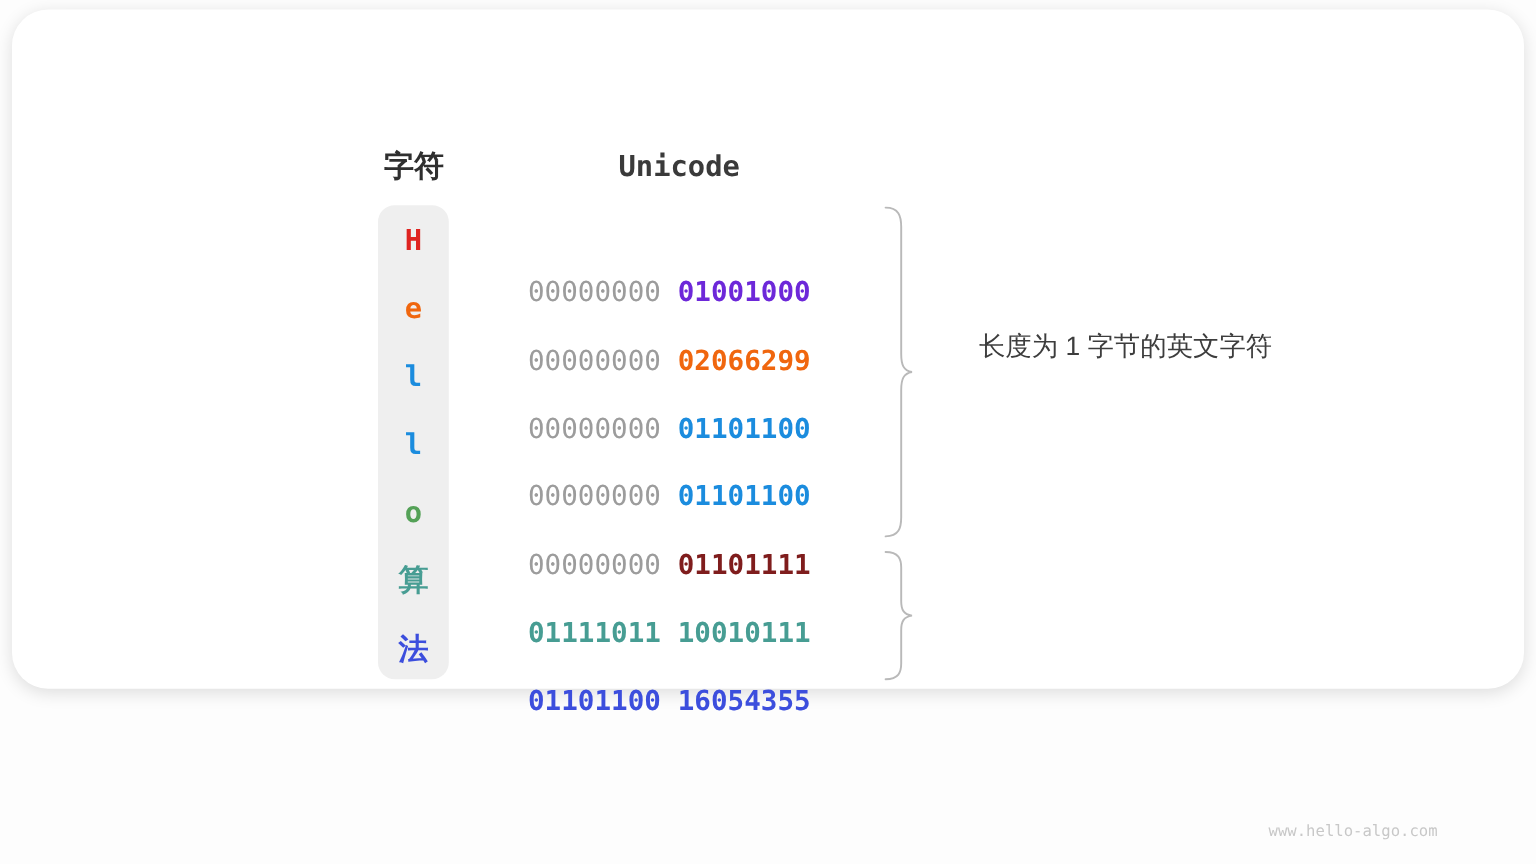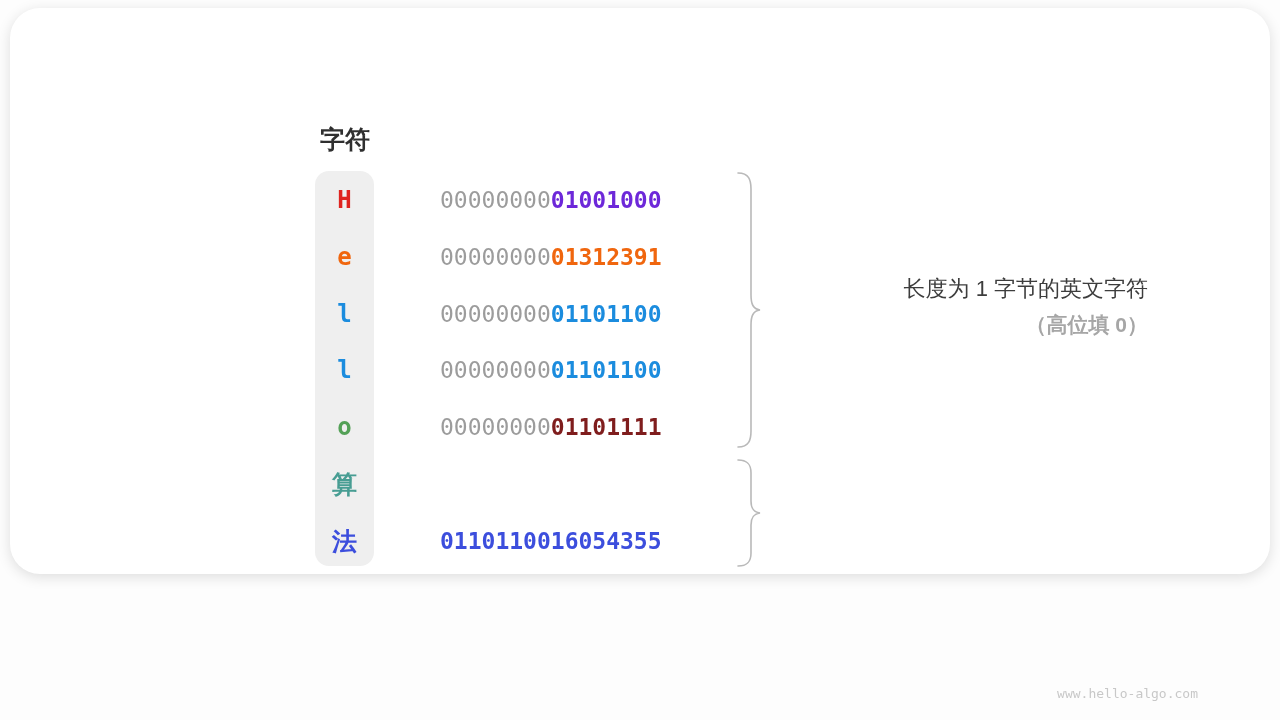--- a/index.html
+++ b/index.html
@@ -27,63 +27,64 @@
     background:#efefef; border-radius:14px;
   }
 
   .row { position:absolute; left:0; width:1280px; height:32px; line-height:32px; }
   .cell-char {
     position:absolute; left:305px; width:59px; text-align:center;
     font-family:"DejaVu Sans Mono",monospace; font-weight:bold; font-size:24px;
   }
   .cell-char.cjk { font-family:"Liberation Sans","DejaVu Sans",sans-serif; font-size:25px; }
   .cell-bin {
-    position:absolute; left:430px; display:flex; 
-    font-family:"DejaVu Sans Mono",monospace; font-size:23px;
+    position:absolute; left:430px; display:flex; gap:14px;
+    font-family:"DejaVu Sans Mono",monospace; font-size:23px;margin-top:44px;
   }
   .byte { font-weight:bold; white-space:pre; }
   .byte.thin { font-weight:normal; }
 
   .brace { position:absolute; }
   .brace path { fill:none; stroke:#b9b9b9; stroke-width:1.6; stroke-linecap:round; }
 
-  .anno { position:absolute; left:772px; width:366px; text-align:right; }
+  .anno { position:absolute; left:745px; width:366px; text-align:center; }
   .anno-line1 { font-size:22px; color:#3d3d3d; line-height:30px; }
   .anno-line2 { font-size:21px; color:#a6a6a6; font-weight:bold; line-height:30px; margin-top:6px; }
   .anno-en { top:266px; }
   .anno-cn { top:486px; }
 
   .watermark {
     position:absolute; right:72px; top:678px;
     font-family:"DejaVu Sans Mono",monospace; font-size:13px; color:#c8c8c8;text-align:center;
   }
 </style>
 </head>
 <body>
 
 <div class="stage">
   <div class="card">
 
     <div class="col-header hdr-char">字符</div>
+    <div class="col-header hdr-unicode">Unicode</div>
 
     <div class="char-strip"></div>
 
     <div class="row" style="top:176px">
       <div class="cell-char" style="color: rgb(223, 36, 32);">H</div>
       <div class="cell-bin">
         <span class="byte thin" style="color: rgb(156, 156, 156);">00000000</span>
         <span class="byte" style="color: #6d28d9;">01001000</span>
       </div>
     </div>
 
     <div class="row" style="top:233px">
       <div class="cell-char" style="color: rgb(240, 102, 14);">e</div>
       <div class="cell-bin">
         <span class="byte thin" style="color: rgb(156, 156, 156);">00000000</span>
-        <span class="byte" style="color: rgb(240, 102, 14);">01312391</span>
+        <span class="byte" style="color: rgb(240, 102, 14);">02066299</span>
       </div>
     </div>
 
     <div class="row" style="top:290px">
       <div class="cell-char" style="color: rgb(27, 140, 222);">l</div>
       <div class="cell-bin">
         <span class="byte thin" style="color: rgb(156, 156, 156);">00000000</span>
         <span class="byte" style="color: rgb(27, 140, 222);">01101100</span>
       </div>
     </div>
@@ -99,40 +100,43 @@
     <div class="row" style="top:403px">
       <div class="cell-char" style="color: rgb(84, 161, 87);">o</div>
       <div class="cell-bin">
         <span class="byte thin" style="color: rgb(156, 156, 156);">00000000</span>
         <span class="byte" style="color: #7f1d1d;">01101111</span>
       </div>
     </div>
 
     <div class="row" style="top:460px">
       <div class="cell-char cjk" style="color: rgb(71, 157, 147);">算</div>
+      <div class="cell-bin">
+        <span class="byte" style="color: rgb(71, 157, 147);">01111011</span>
+        <span class="byte" style="color: rgb(71, 157, 147);">10010111</span>
+      </div>
     </div>
 
     <div class="row" style="top:517px">
       <div class="cell-char cjk" style="color: rgb(60, 78, 221);">法</div>
       <div class="cell-bin">
         <span class="byte" style="color: rgb(60, 78, 221);">01101100</span>
         <span class="byte" style="color: rgb(60, 78, 221);">16054355</span>
       </div>
     </div>
 
     <svg class="brace" style="left:722px; top:160px;" width="36" height="286" viewBox="0 0 36 286">
       <path d="M 6 5 C 17 5 19 12 19 21 L 19 127 C 19 136 21 141 28 142 C 21 143 19 148 19 157 L 19 263 C 19 272 17 279 6 279"></path>
     </svg>
 
     <svg class="brace" style="left:722px; top:446px;" width="36" height="118" viewBox="0 0 36 118">
       <path d="M 6 6 C 17 6 19 12 19 19 L 19 47 C 19 54 21 58 28 59 C 21 60 19 64 19 71 L 19 99 C 19 106 17 112 6 112"></path>
     </svg>
 
     <div class="anno anno-en">
       <div class="anno-line1">长度为 1 字节的英文字符</div>
-      <div class="anno-line2">（高位填 0）</div>
     </div>
 
 
     <div class="watermark">www.hello-algo.com</div>
 
   </div>
 </div>
 
 </body></html>

